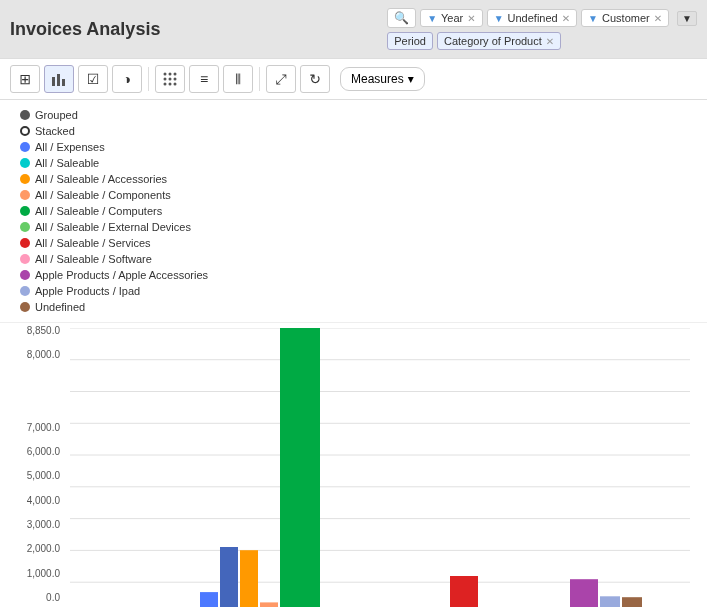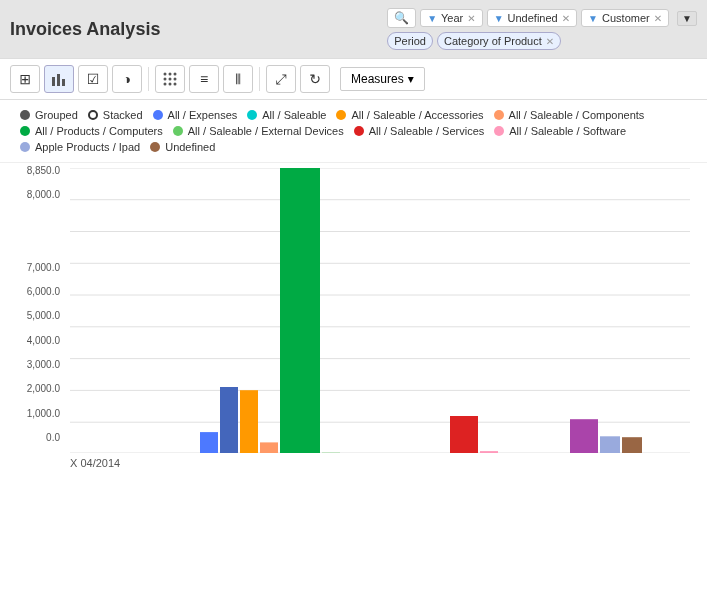--- a/index.html
+++ b/index.html
@@ -5,31 +5,31 @@
     * { box-sizing: border-box; margin: 0; padding: 0; }
     body { font-family: Arial, sans-serif; font-size: 12px; background: #fff; color: #333; width: 707px; height: 607px; overflow: hidden; }
 
     .top-bar { display: flex; align-items: center; justify-content: space-between; padding: 8px 10px; border-bottom: 1px solid #ddd; background: #e5e5e5; }
     .page-title { font-size: 18px; font-weight: bold; color: #333; }
     .filters-area { display: flex; flex-direction: column; gap: 4px; }
     .filter-row { display: flex; align-items: center; gap: 4px; flex-wrap: wrap; }
     .filter-tag { display: inline-flex; align-items: center; background: #fff; border: 1px solid #ccc; border-radius: 3px; padding: 2px 6px; font-size: 11px; gap: 4px; }
     .filter-tag .filter-icon { color: #4a90d9; font-size: 10px; }
     .filter-tag .close-x { color: #999; cursor: pointer; font-size: 10px; }
-    .filter-tag.group-tag { background: #e8f0fe; border-color: #aac; border-radius: 9px; }
+    .filter-tag.group-tag { background: #e8f0fe; border-color: #aac; }
     .search-box { display: flex; align-items: center; background: #fff; border: 1px solid #ccc; border-radius: 3px; padding: 2px 6px; }
     .dropdown-arrow { background: #e0e0e0; border: 1px solid #ccc; border-radius: 2px; padding: 1px 4px; cursor: pointer; font-size: 10px; margin-left: 4px; }
 
     .toolbar { display: flex; align-items: center; gap: 4px; padding: 6px 10px; border-bottom: 1px solid #ddd; background: #fff; }
     .toolbar-btn { width: 30px; height: 28px; display: flex; align-items: center; justify-content: center; border: 1px solid #ccc; border-radius: 3px; cursor: pointer; background: #fff; font-size: 14px; }
     .toolbar-btn.active { background: #e8f0fe; border-color: #aac; }
     .toolbar-separator { width: 1px; height: 24px; background: #ddd; margin: 0 2px; }
-    .measures-btn { display: flex; align-items: center; gap: 4px; border: 1px solid #ccc; border-radius: 2px; padding: 4px 10px; cursor: pointer; background: #fff; font-size: 12px; margin-left: 6px; }
-
-    .legend-area { display: flex; flex-wrap: wrap; padding: 8px 20px; gap: 2px 10px; border-bottom: 1px solid #eee; }
+    .measures-btn { display: flex; align-items: center; gap: 4px; border: 1px solid #ccc; border-radius: 9px; padding: 4px 10px; cursor: pointer; background: #fff; font-size: 12px; margin-left: 6px; }
+
+    .legend-area { display: flex; flex-wrap: wrap; padding: 8px 20px; gap: 2px 10px; border-bottom: 1px solid #eee; flex-direction: column; }
     .legend-item { display: flex; align-items: center; gap: 5px; font-size: 11px; padding: 1px 0; }
     .legend-dot { width: 10px; height: 10px; border-radius: 50%; flex-shrink: 0; }
     .legend-dot.ring { background: #fff; border: 2px solid #333; }
   </style>
 </head>
 <body>
 
 <div class="top-bar">
   <div class="page-title">Invoices Analysis</div>
   <div class="filters-area">
@@ -122,33 +122,37 @@
   <div class="legend-item">
     <div class="legend-dot" style="background:#ff9900;"></div>
     <span>All / Saleable / Accessories</span>
   </div>
   <div class="legend-item">
     <div class="legend-dot" style="background:#ff9966;"></div>
     <span>All / Saleable / Components</span>
   </div>
   <div class="legend-item">
     <div class="legend-dot" style="background:#00aa44;"></div>
-    <span>All / Products / Computers</span>
+    <span>All / Saleable / Computers</span>
   </div>
   <div class="legend-item">
     <div class="legend-dot" style="background:#66cc66;"></div>
     <span>All / Saleable / External Devices</span>
   </div>
   <div class="legend-item">
     <div class="legend-dot" style="background:#dd2222;"></div>
     <span>All / Saleable / Services</span>
   </div>
   <div class="legend-item">
     <div class="legend-dot" style="background:#ff99bb;"></div>
     <span>All / Saleable / Software</span>
+  </div>
+  <div class="legend-item">
+    <div class="legend-dot" style="background:#aa44aa;"></div>
+    <span>Apple Products / Apple Accessories</span>
   </div>
   <div class="legend-item">
     <div class="legend-dot" style="background:#99aadd;"></div>
     <span>Apple Products / Ipad</span>
   </div>
   <div class="legend-item">
     <div class="legend-dot" style="background:#996644;"></div>
     <span>Undefined</span>
   </div>
 </div>

